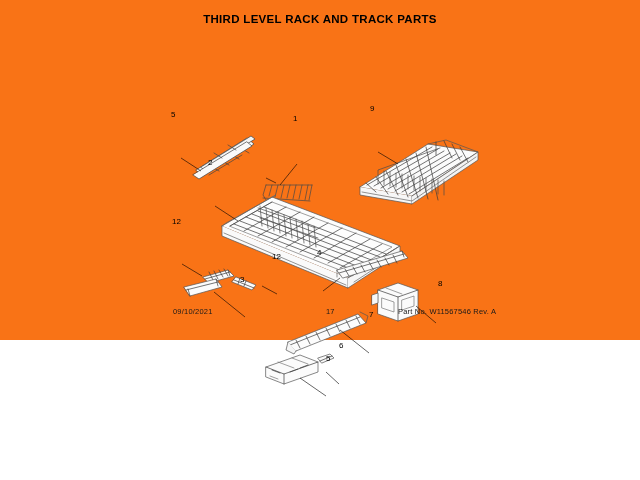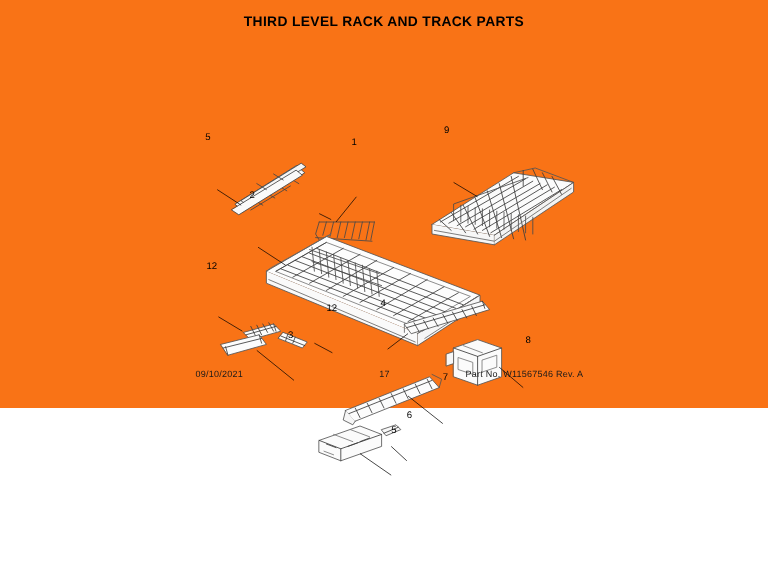--- a/index.html
+++ b/index.html
@@ -38,20 +38,21 @@
     top: 40px;
     width: 640px;
     height: 390px;
   }
   .footer {
     position: absolute;
     bottom: 24px;
     font-size: 7.5px;
     color: #1a1a1a;
     letter-spacing: 0.2px;
+    margin-left: 10px;
   }
   #footer-date { left: 163px; }
   #footer-page { left: 316px; }
   #footer-part { left: 388px; }
   .callout {
     position: absolute;
     font-size: 8px;
     color: #000;
     white-space: nowrap;
   }

